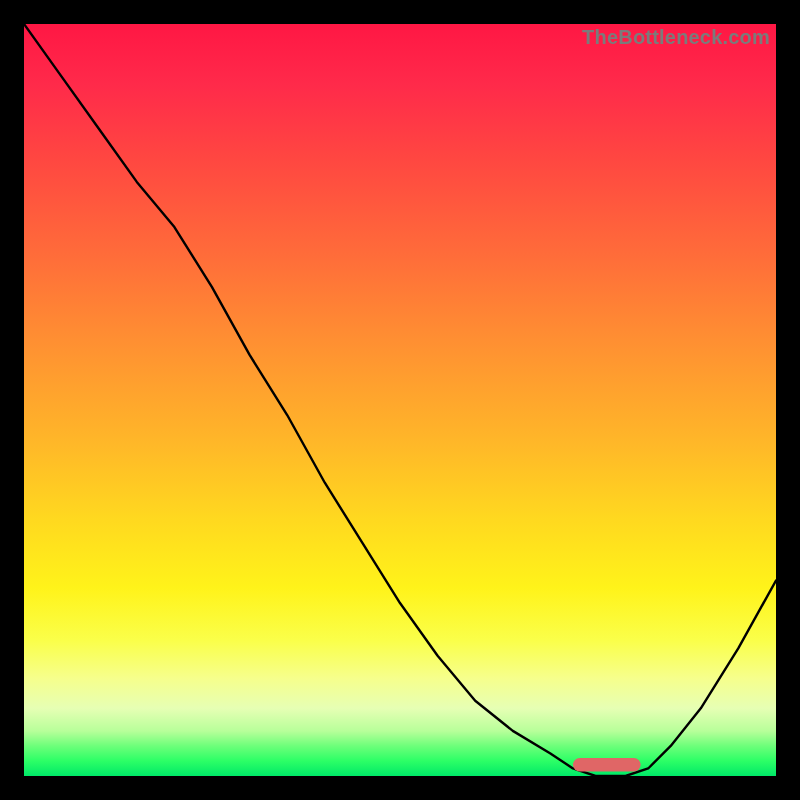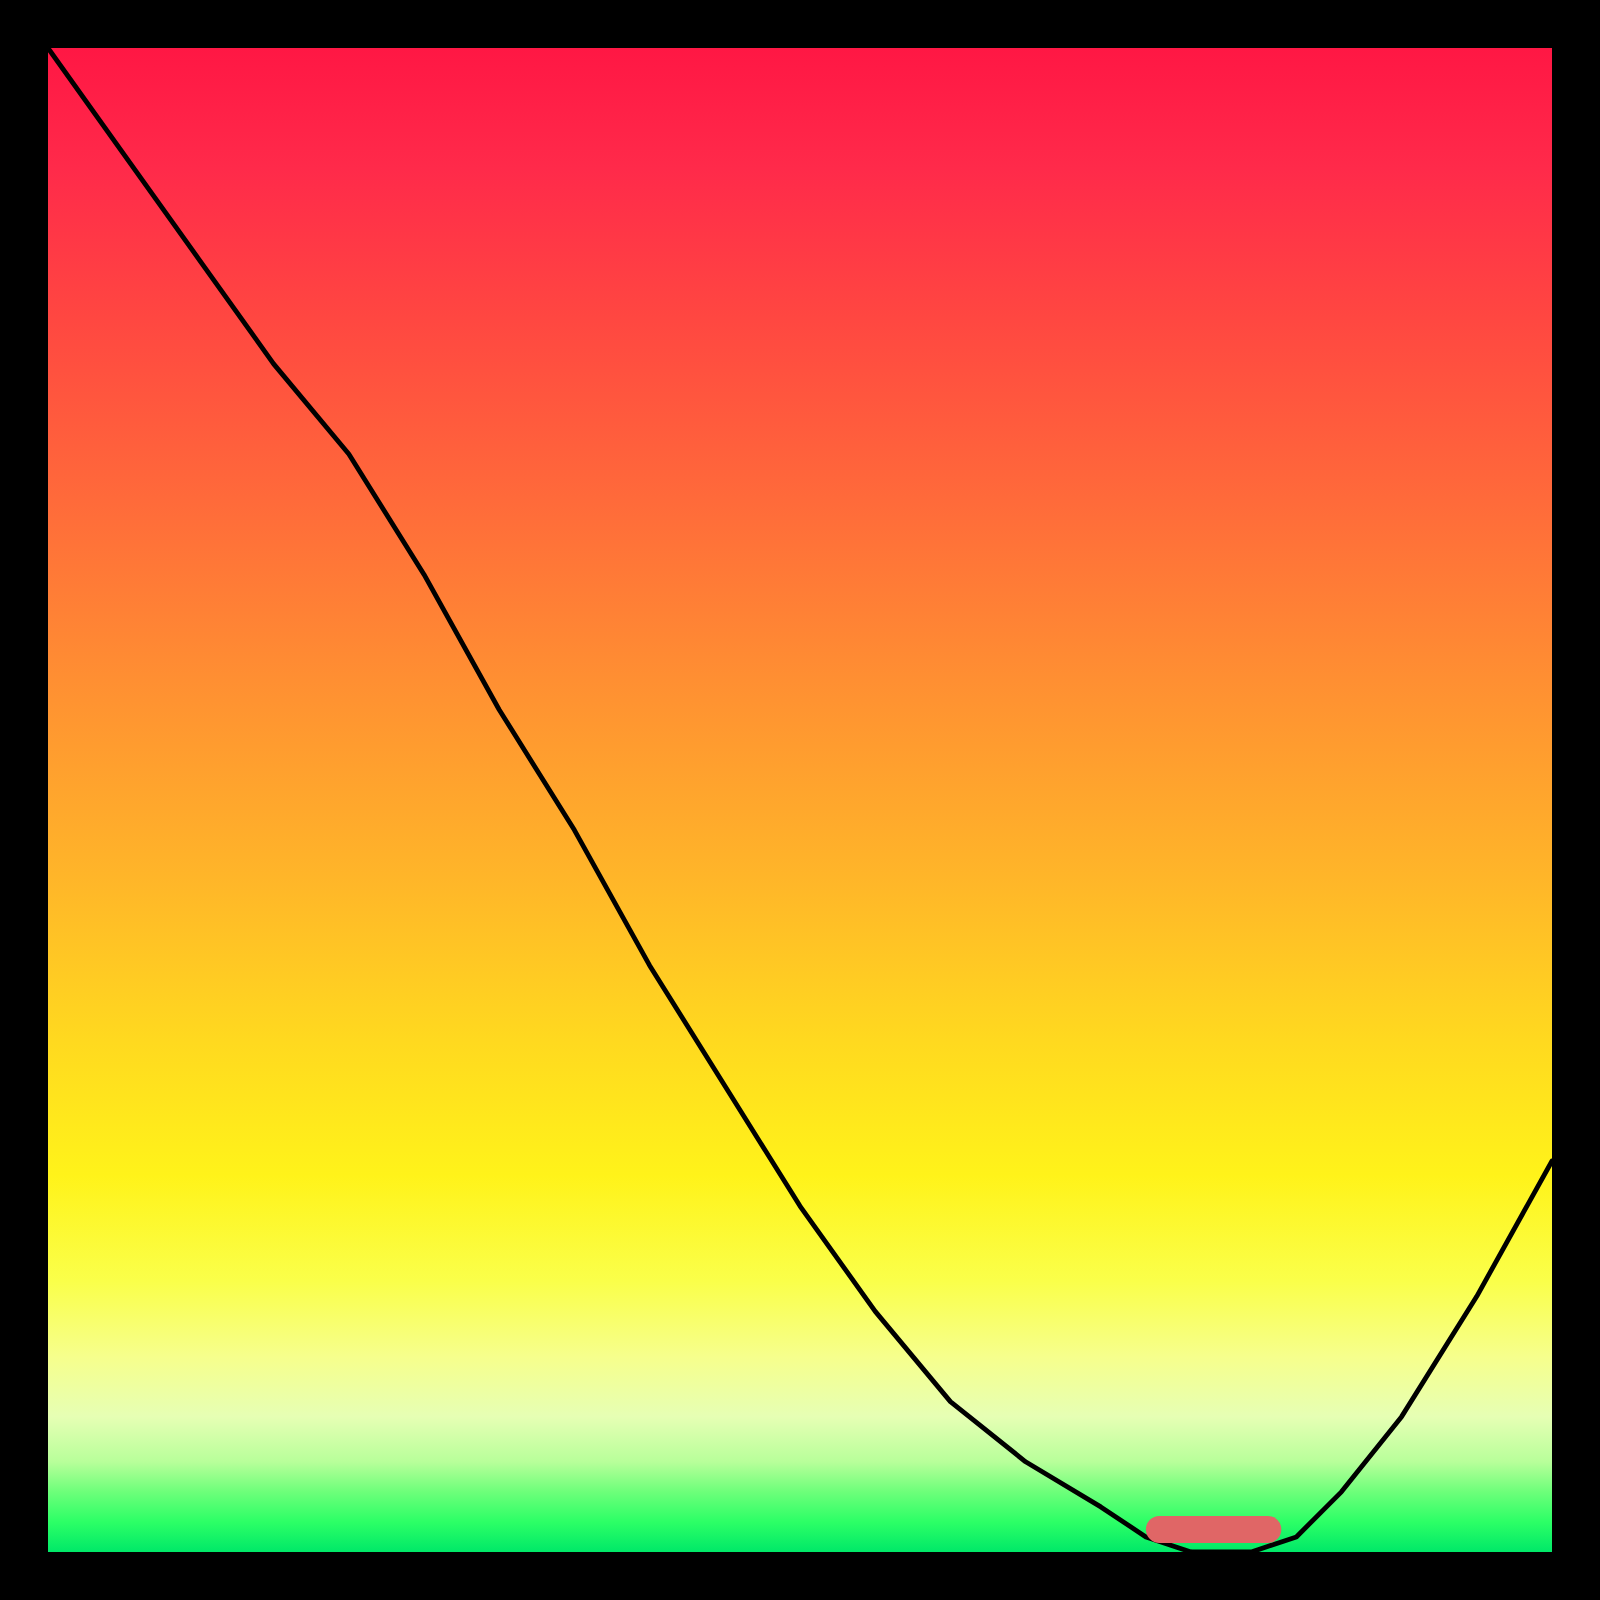--- a/index.html
+++ b/index.html
@@ -61,20 +61,21 @@
     height: 752px;
   }
 </style>
 </head>
 <body>
 
 <div class="frame">
 
   <div class="plot-area">
 
+    <div class="watermark">TheBottleneck.com</div>
 
     <svg class="overlay" viewBox="0 0 100 100" preserveAspectRatio="none">
       <path fill="none" vector-effect="non-scaling-stroke" stroke-width="2.4" stroke-linejoin="round" stroke-linecap="round" stroke="#000000" d="M0.00 0.00 L5.00 7.00 L10.00 14.00 L15.00 21.00 L20.00 27.00 L25.00 35.00 L30.00 44.00 L35.00 52.00 L40.00 61.00 L45.00 69.00 L50.00 77.00 L55.00 84.00 L60.00 90.00 L65.00 94.00 L70.00 97.00 L73.00 99.00 L76.00 100.00 L80.00 100.00 L83.00 99.00 L86.00 96.00 L90.00 91.00 L95.00 83.00 L100.00 74.00"></path>
       <rect rx="0.9" ry="0.9" height="1.8" fill="#e06666" x="73" width="9" y="97.6"></rect>
     </svg>
 
   </div>
 </div>
 
 </body></html>

